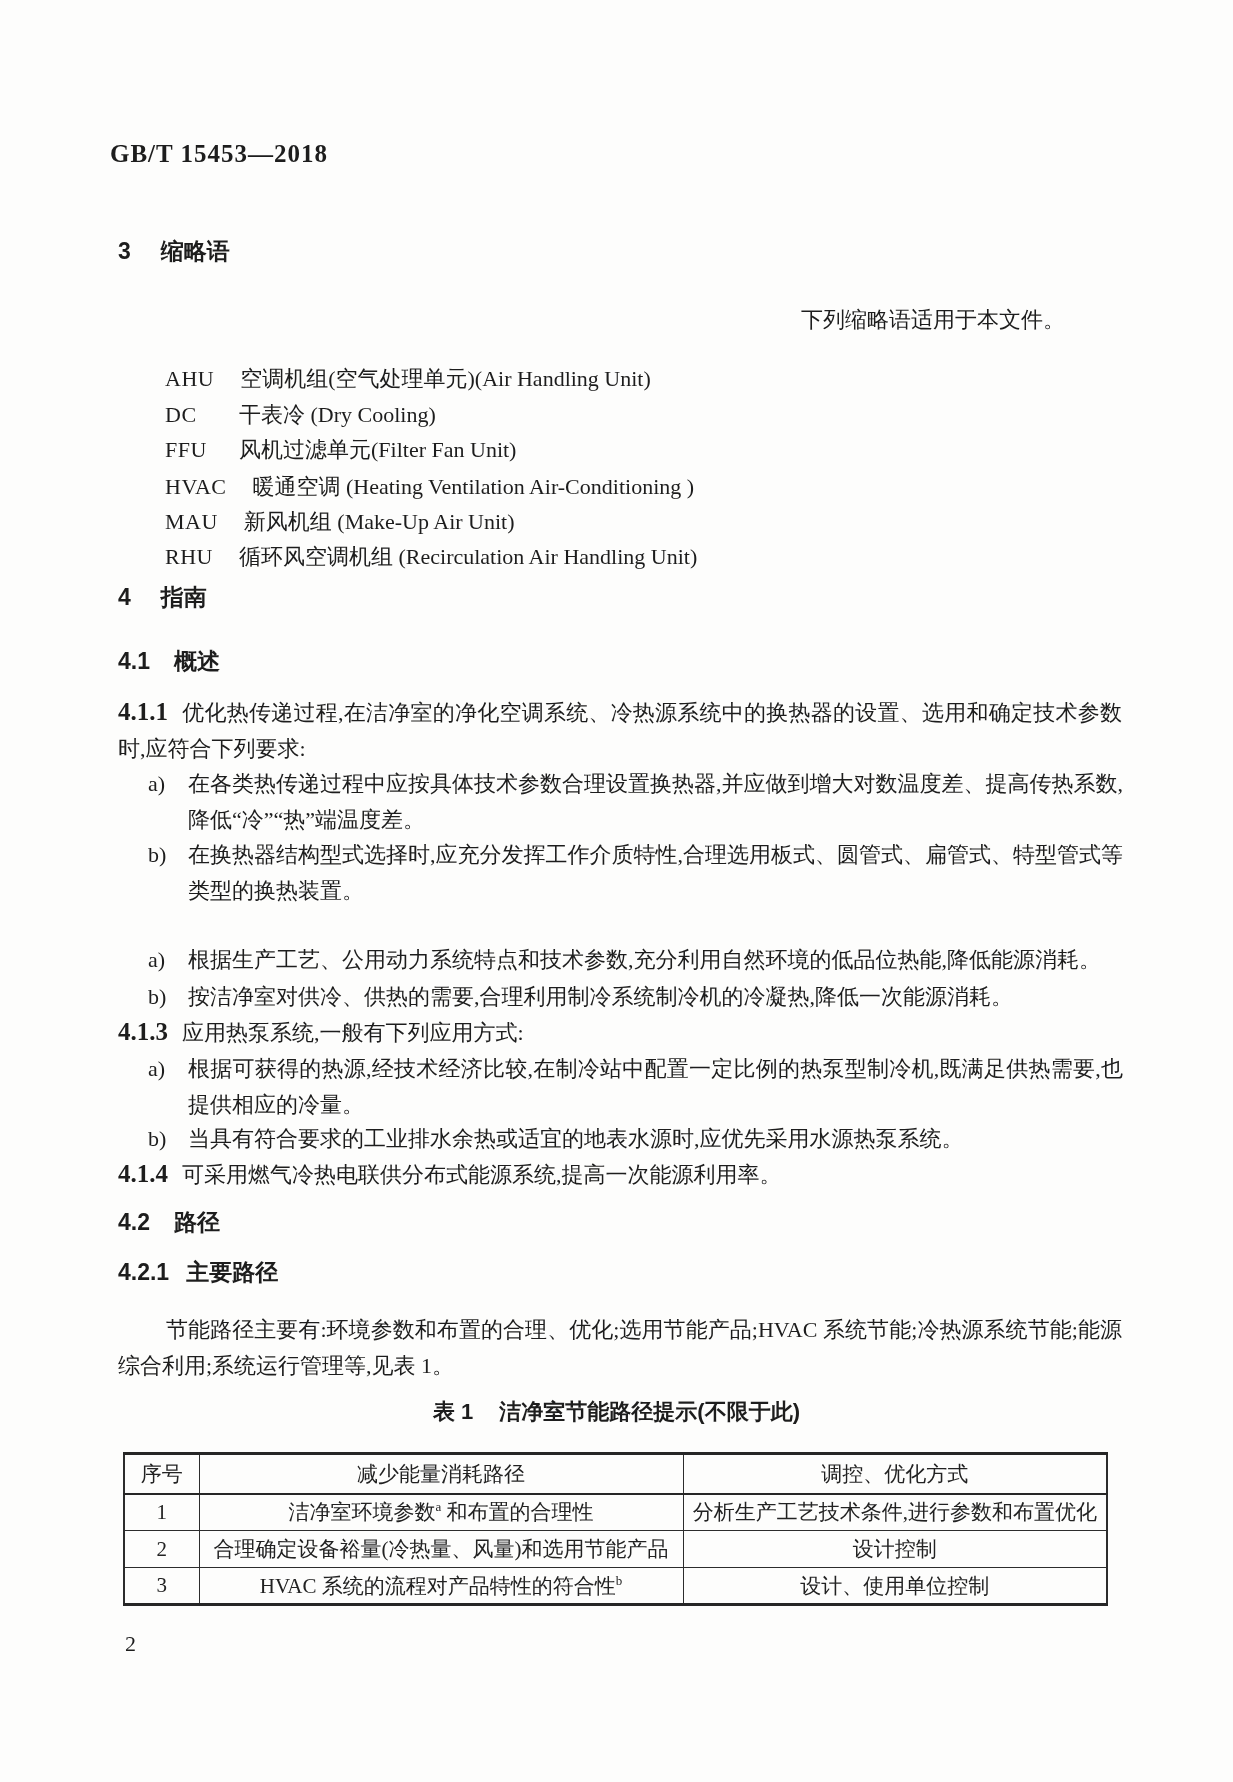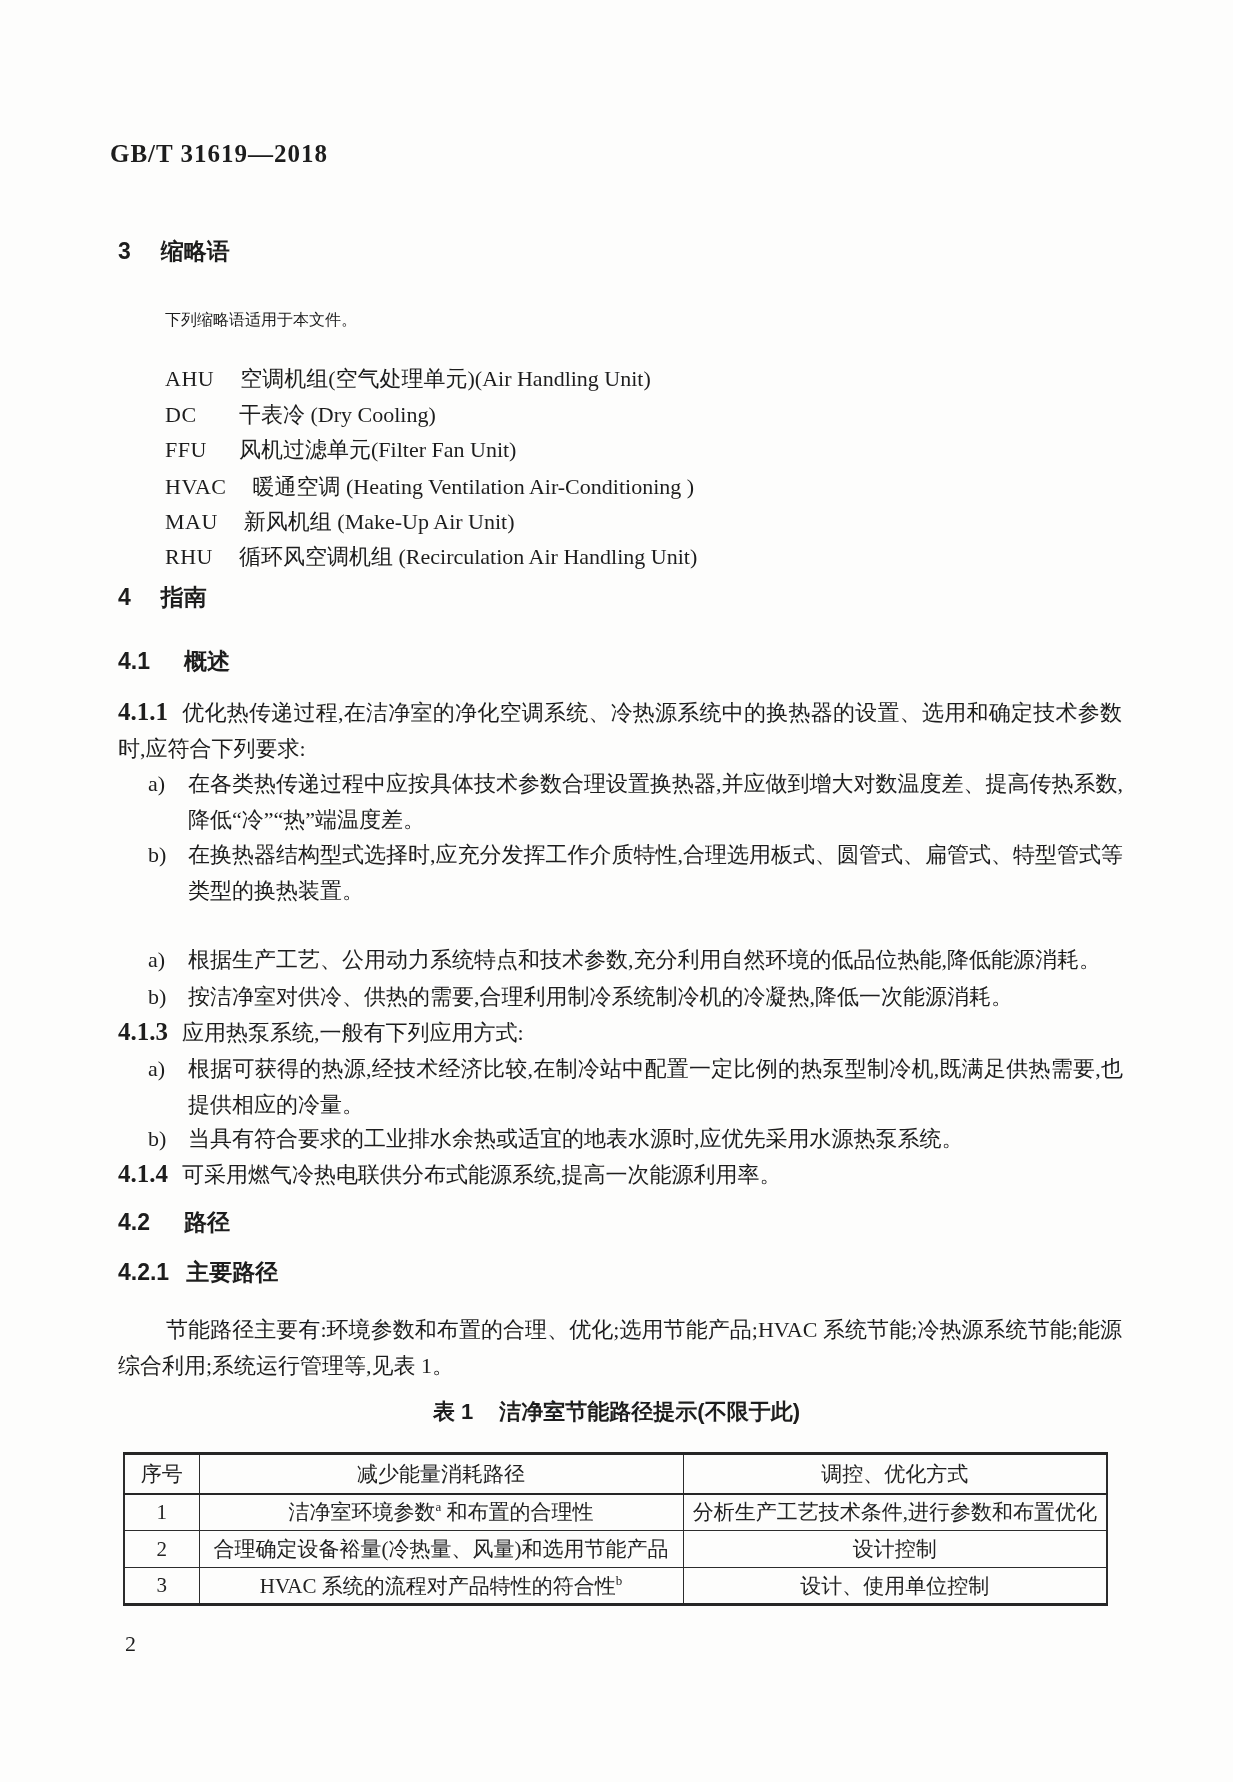--- a/index.html
+++ b/index.html
@@ -13,30 +13,30 @@
   }
   .abs { position:absolute; }
 
   .doc-code {
     left:110px; top:140px;
     font-size:25px; font-weight:bold; letter-spacing:1px;
   }
 
   .h { font-family:"Liberation Sans","DejaVu Sans",sans-serif; font-weight:bold; font-size:23px; left:118px; white-space:nowrap; }
   .hnum-1 { display:inline-block; margin-right:30px; }
-  .hnum-2 { display:inline-block; margin-right:34px; }
+  .hnum-2 { display:inline-block; margin-right:24px; }
   .hnum-3 { display:inline-block; margin-right:17px; }
 
   .body { left:118px; width:1004px; font-size:22px; line-height:35.5px; text-align:justify; }
   .cnum {
     font-family:Liberation Serif, serif;
     font-weight:bold; font-size:25px; margin-right:14px;
   }
 
-  .intro { left:165px; width:900px; font-size:16px; line-height:35px; white-space:nowrap; }
+  .intro { left:165px; width:900px; font-size:22px; line-height:35px; white-space:nowrap;text-align:right; }
 
   .abbr { left:165px; font-size:22px; white-space:nowrap; }
   .abbr .term { display:inline-block; min-width:48px; margin-right:26px; letter-spacing:0.5px;margin-top:30px; }
 
   .sub { left:148px; width:975px; font-size:22px; line-height:35.5px; }
   .sub .slab { position:absolute; left:0; top:0; }
   .sub .stxt { margin-left:40px; width:935px; text-align:justify; }
 
   .para-indent { text-indent:48px; }
 
@@ -68,21 +68,21 @@
   td.c-path, td.c-method { text-align:center; padding-left:14px; padding-right:6px; }
   sup.fn { font-size:13px; line-height:0; }
 
   .pageno { left:125px; top:1631px; font-size:22px; }
 </style>
 </head>
 <body>
 
 <div class="page">
 
-  <div class="abs doc-code">GB/T 31619—2018</div>
+  <div class="abs doc-code">GB/T 15453—2018</div>
 
   <div class="abs h" style="top:236px">
     <span class="hnum-1">3</span><span>缩略语</span>
   </div>
 
   <div class="abs intro" style="top:302px">下列缩略语适用于本文件。</div>
 
   <div class="abs abbr" style="top:336px">
     <span class="term">AHU</span><span>空调机组(空气处理单元)(Air Handling Unit)</span>
   </div>

